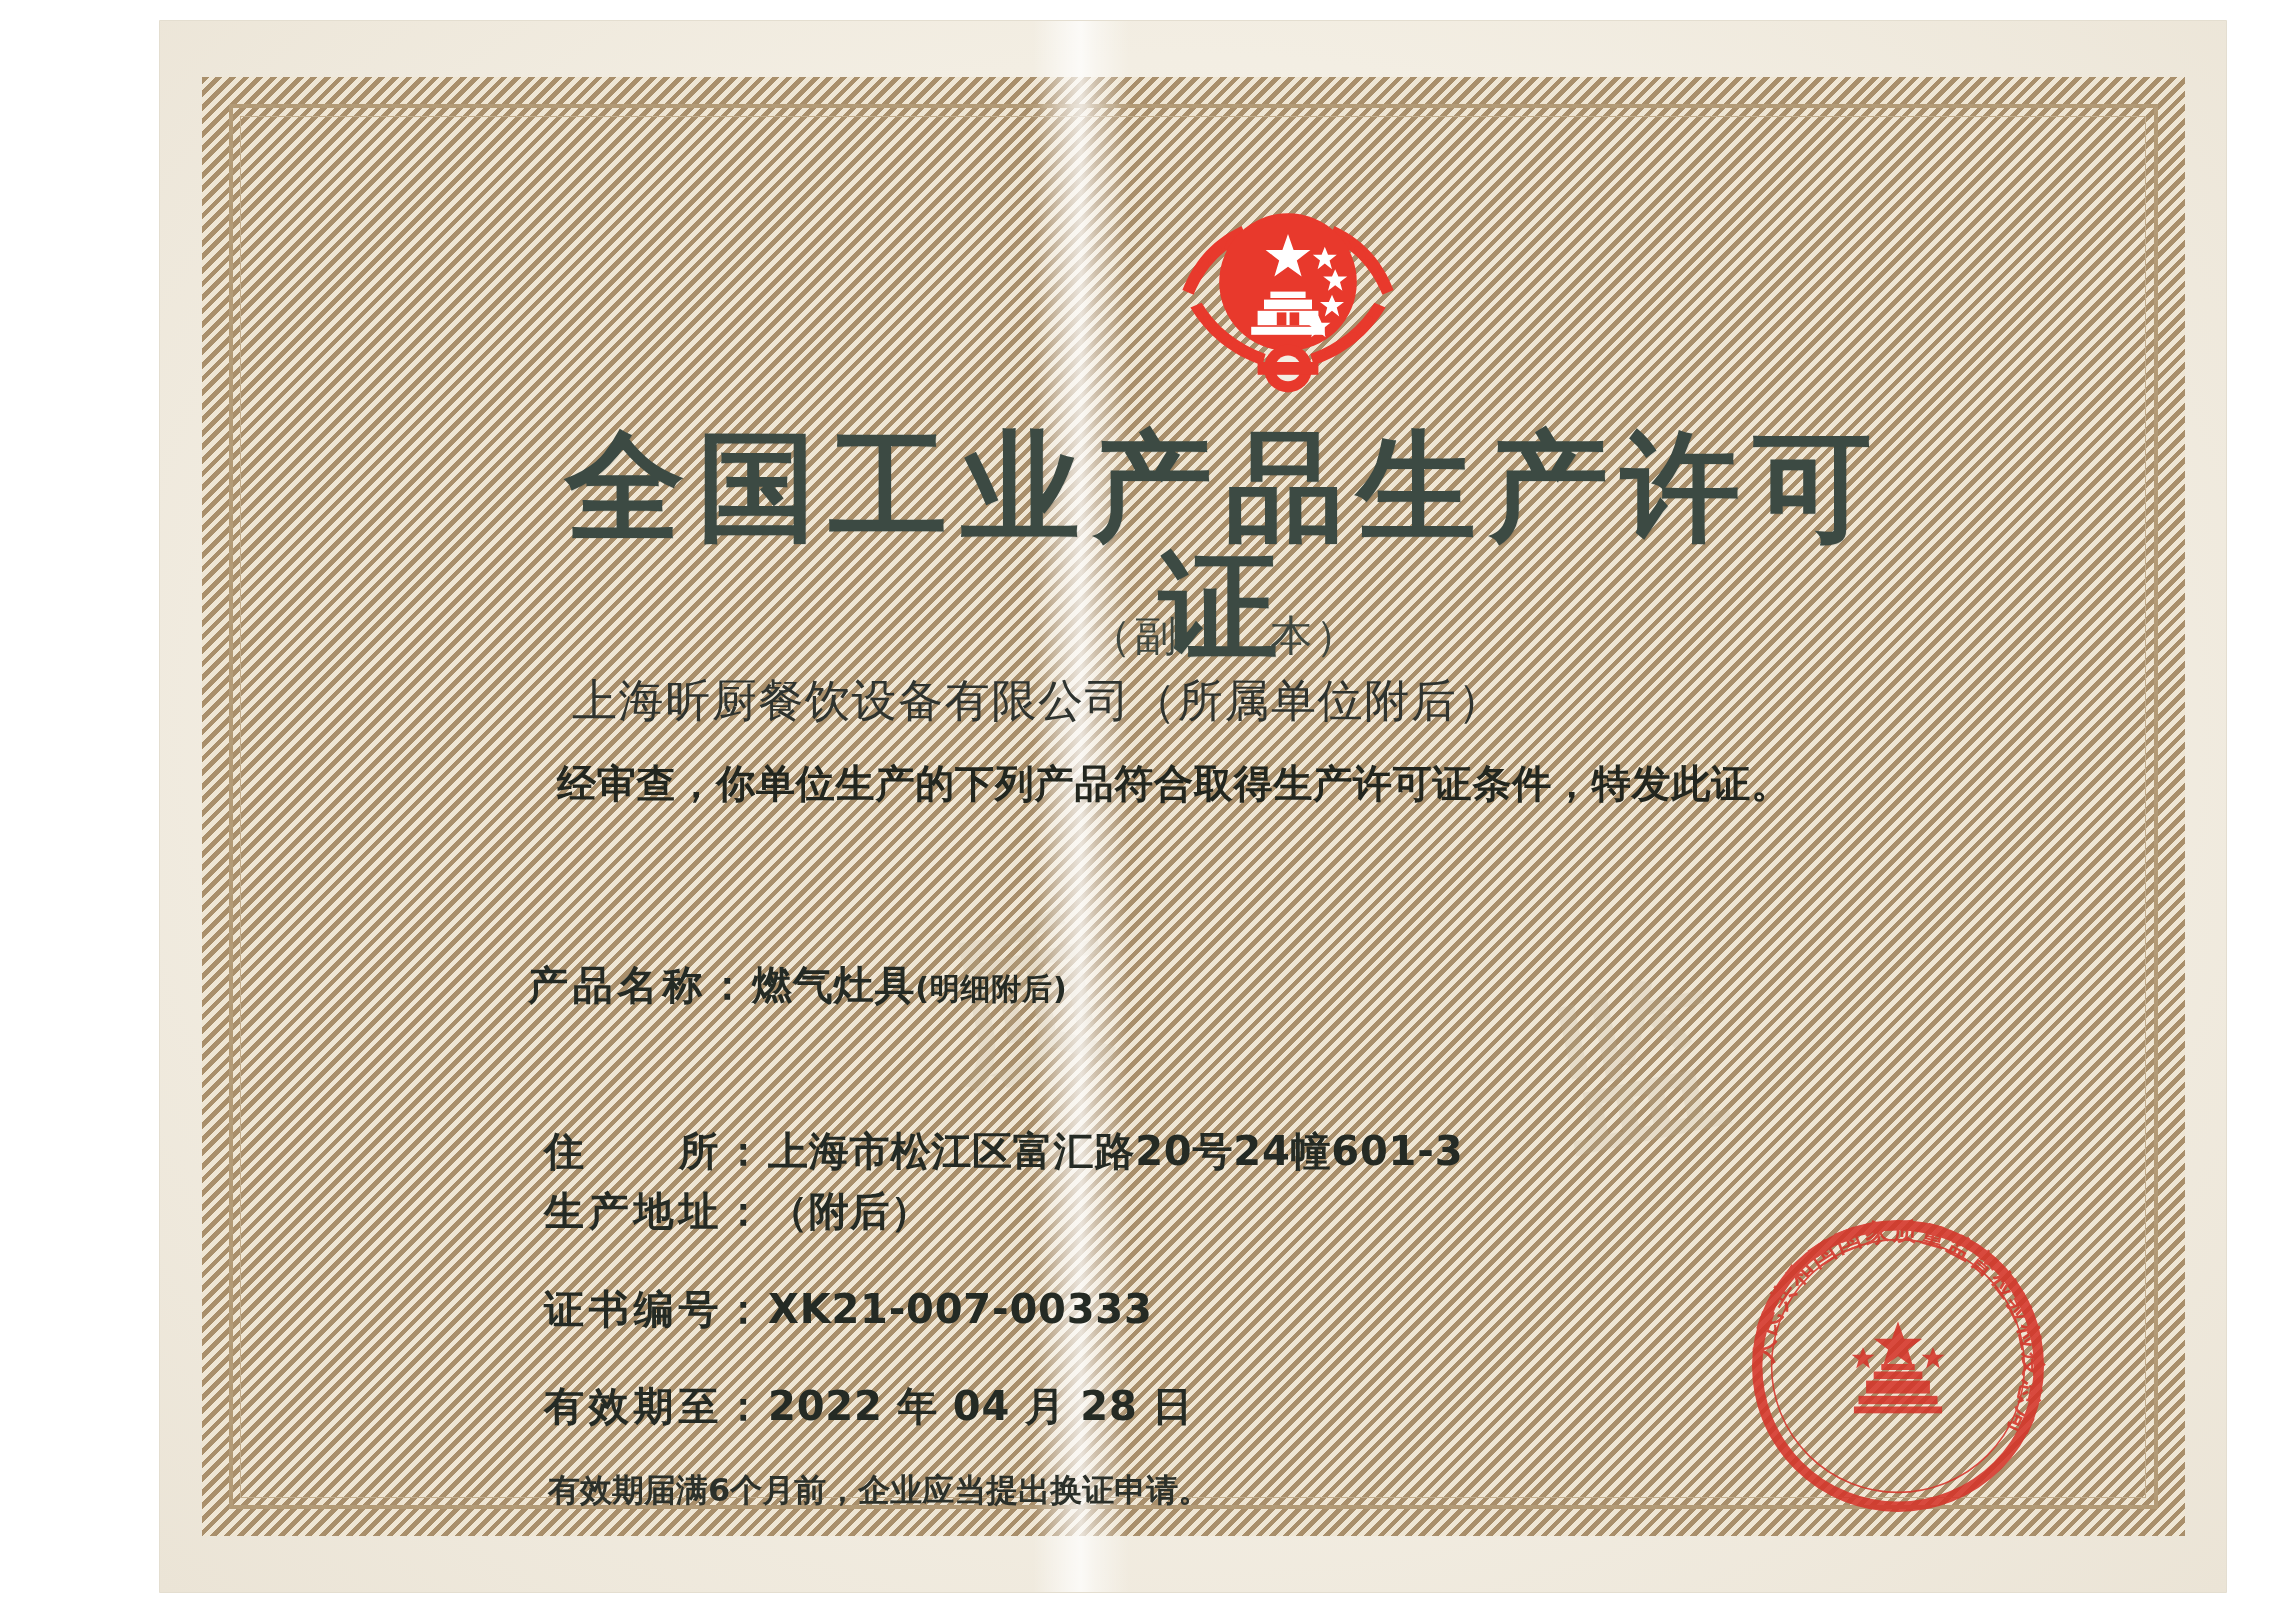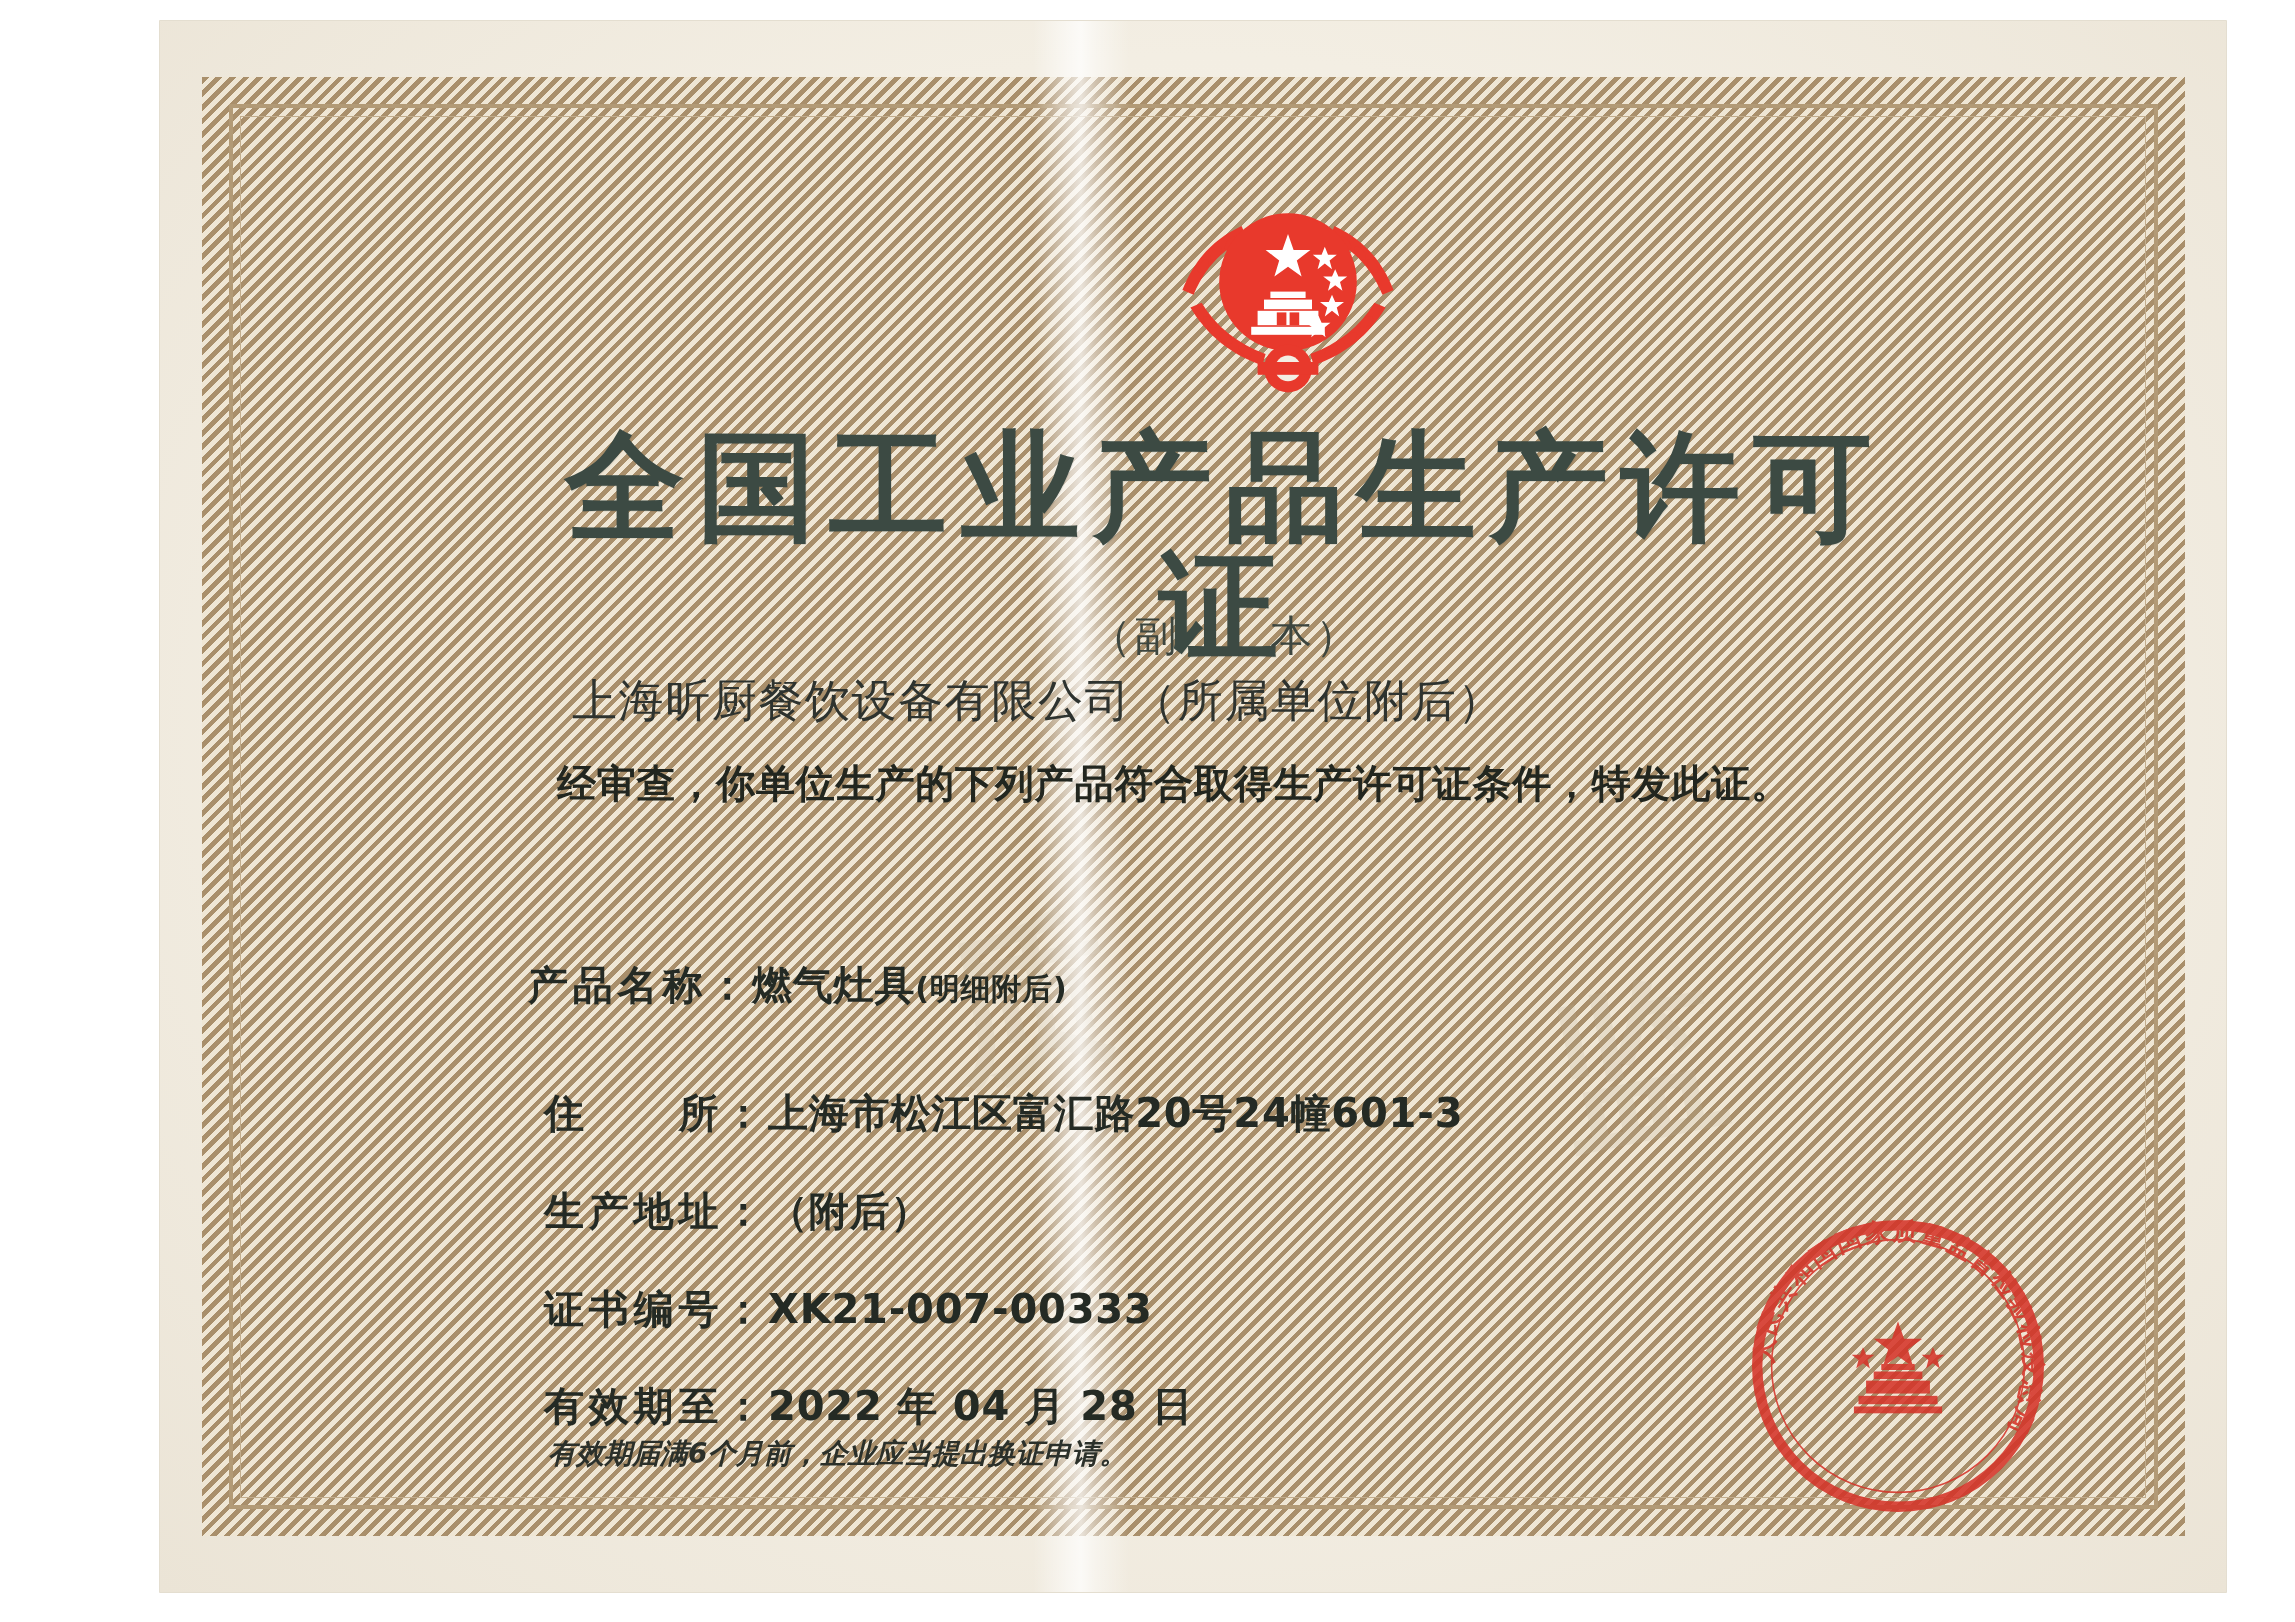--- a/index.html
+++ b/index.html
@@ -200,48 +200,47 @@
   .field-value {
     font-weight: bold;
     letter-spacing: 0.8px;
   }
   .field-note {
     font-size: 30px;
     font-weight: bold;
   }
 
   #row-product  { left: 248px; top: 825px; }
-  #row-address  { left: 264px; top: 953px; }
+  #row-address  { left: 264px; top: 991px; }
   #row-factory  { left: 264px; top: 1051px; }
   #row-certno   { left: 264px; top: 1149px; }
   #row-validity { left: 264px; top: 1246px; }
 
   #issue-date {
     position: absolute;
     left: 1153px;
     top: 1246px;
     font-size: 40px;
     font-weight: bold;
     color: #242a24;
     letter-spacing: 1.6px;
     font-family: "DejaVu Sans", "Liberation Sans", sans-serif;
     white-space: nowrap;
   }
   #issue-date .gap { display: inline-block; width: 46px; }
 
   #footnote {
     position: absolute;
     left: 268px;
-    top: 1302px;
-    font-size: 28px;
+    top: 1336px;
+    font-size: 32px;
     font-weight: bold;
     color: #2b302a;
     letter-spacing: 0px;
     font-family: "DejaVu Sans", "Liberation Sans", sans-serif;
-    font-style: italic;
   }
 
   
   #seal {
     position: absolute;
     left: 1450px;
     top: 1065px;
     width: 336px;
     height: 336px;
     opacity: 0.88;

